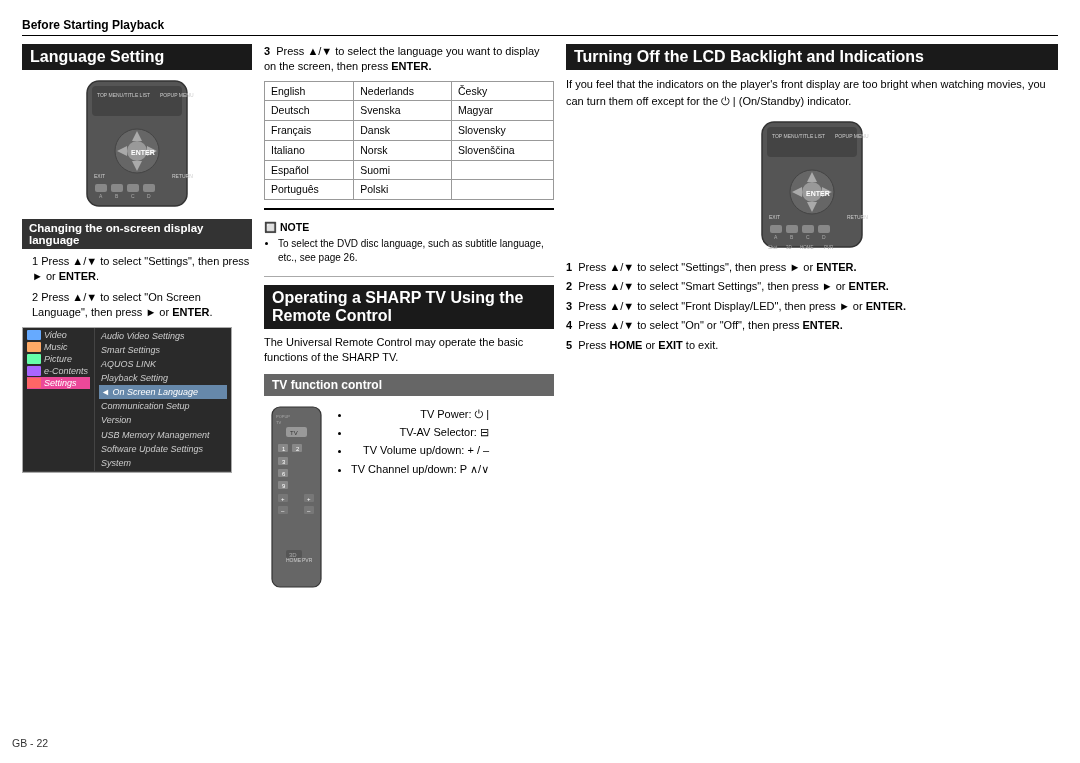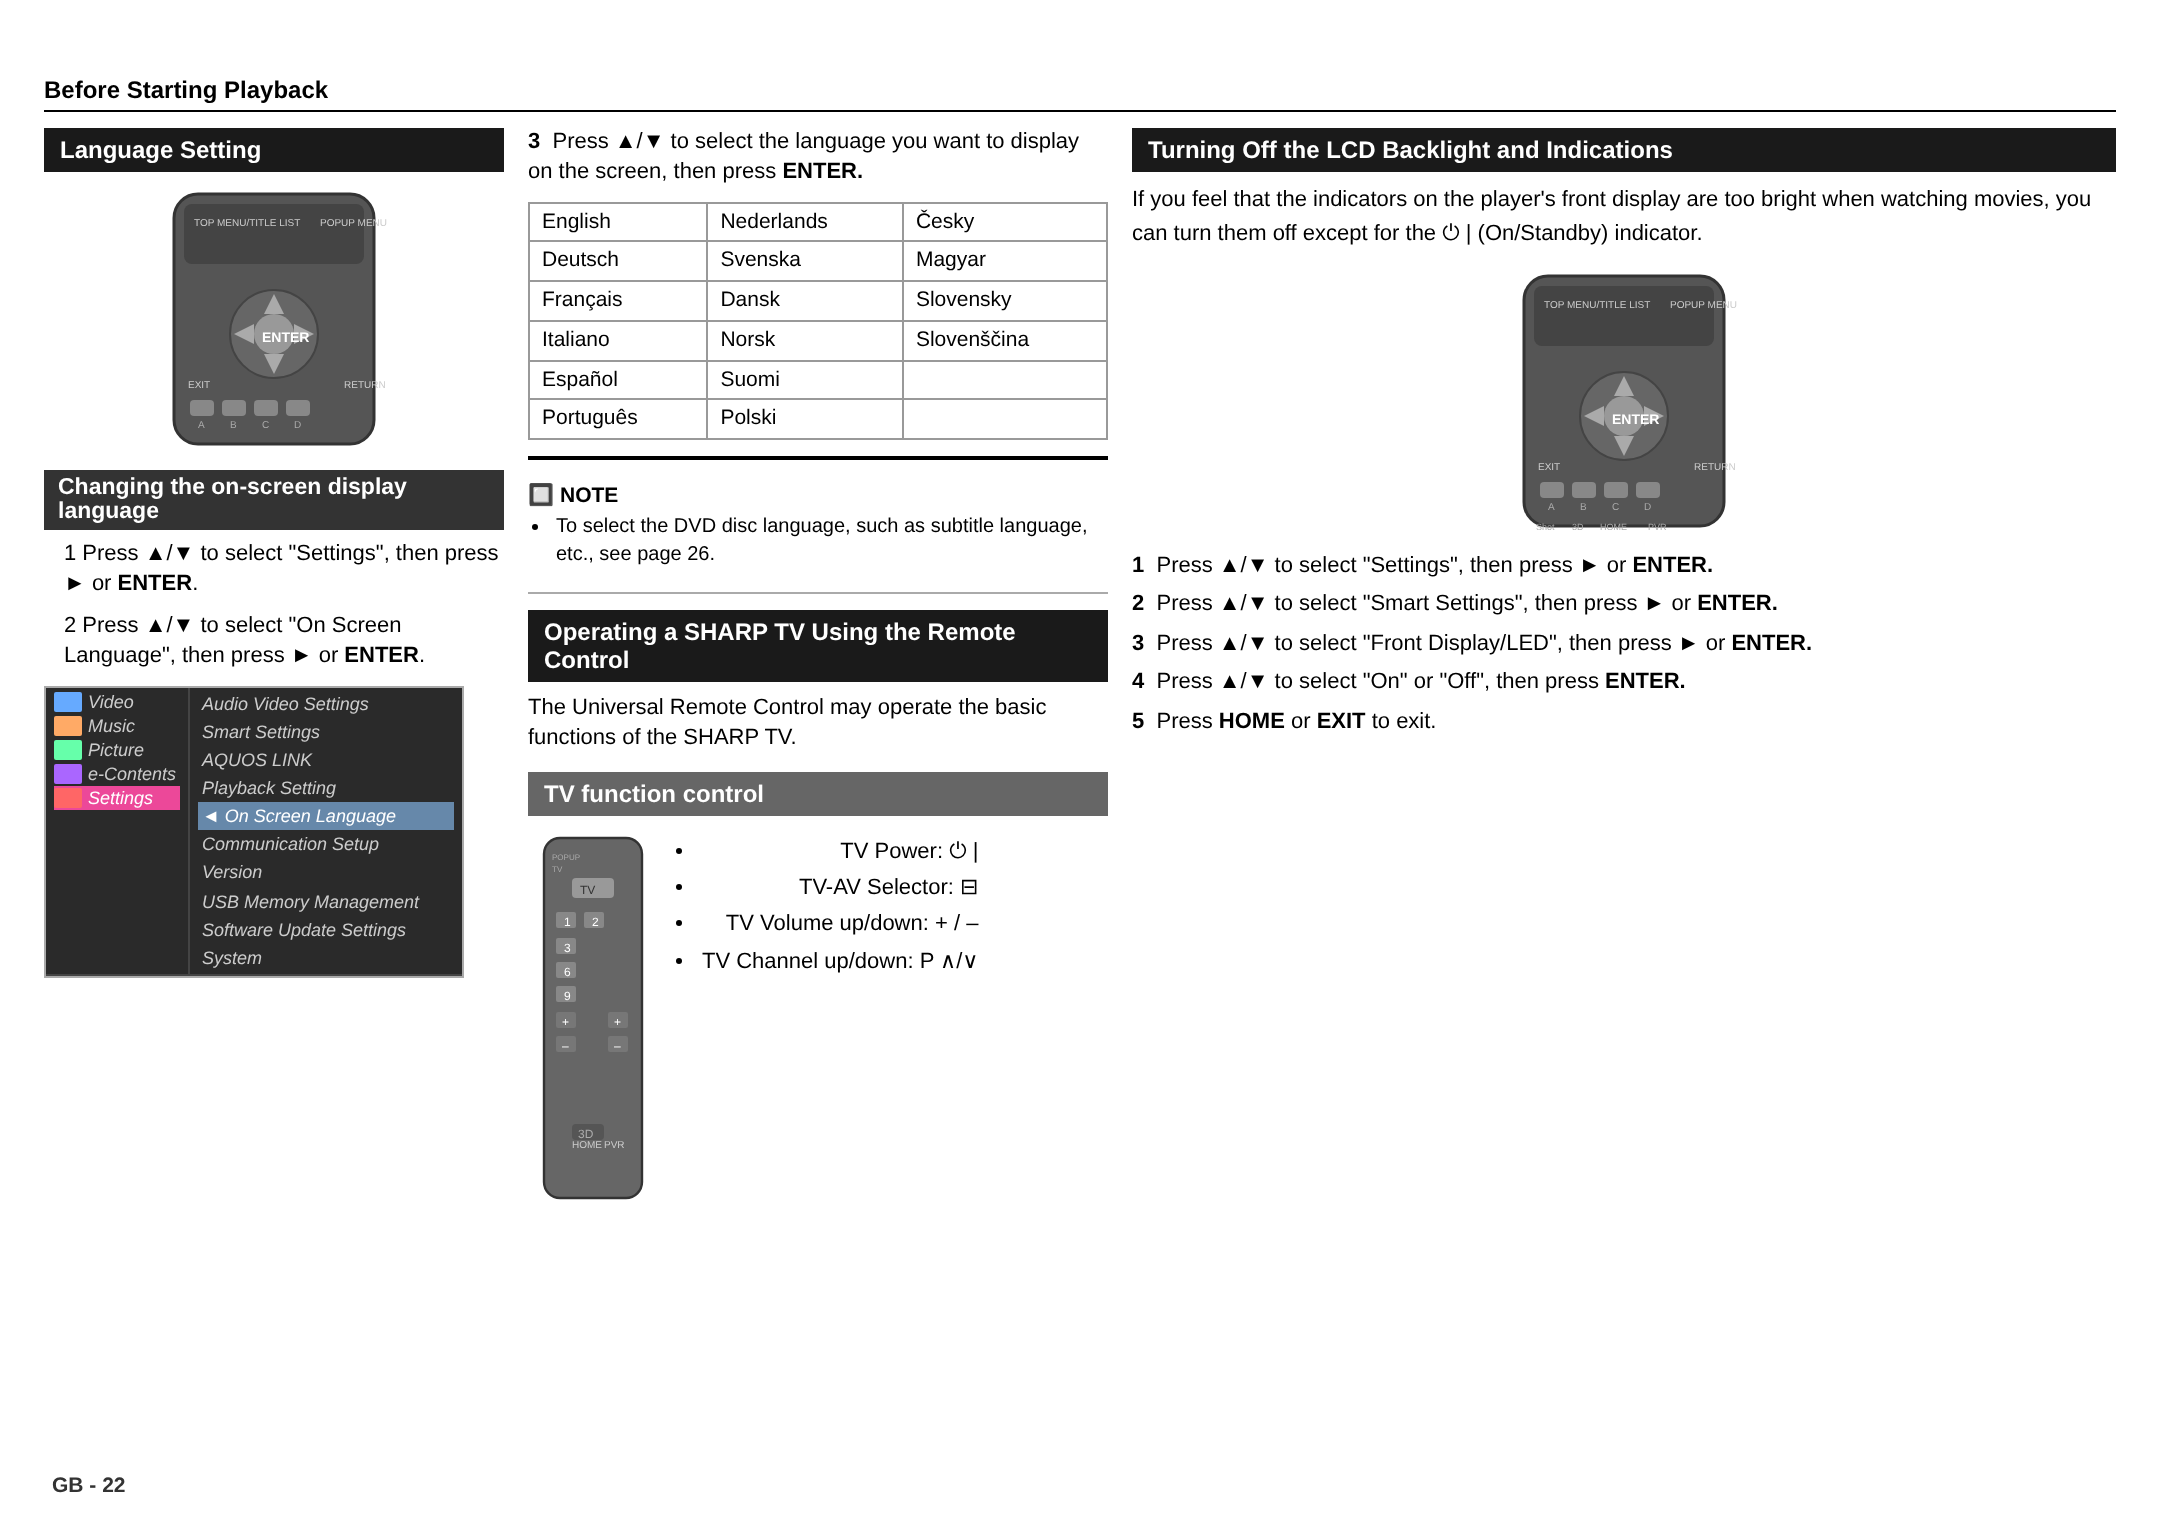--- a/index.html
+++ b/index.html
@@ -13,42 +13,41 @@
     }
     .page {
       padding: 18px 22px 18px 22px;
     }
     .page-header {
       font-size: 12px;
       font-weight: bold;
       margin-bottom: 8px;
       border-bottom: 1px solid #000;
       padding-bottom: 3px;
-      margin-top: 20px;
     }
     .columns {
       display: flex;
       gap: 12px;
       align-items: flex-start;
     }
     .col-left {
       width: 230px;
       flex-shrink: 0;
     }
     .col-mid {
       width: 290px;
       flex-shrink: 0;
     }
     .col-right {
       flex: 1;
     }
     .section-header {
       background: #1a1a1a;
       color: #fff;
-      font-size: 12px;
+      font-size: 16px;
       font-weight: bold;
       padding: 4px 8px;
       margin-bottom: 6px;
     }
     .section-header-gray {
       background: #666;
       color: #fff;
       font-size: 12px;
       font-weight: bold;
       padding: 4px 8px;
@@ -161,24 +160,23 @@
       margin-left: 14px;
       margin-top: 5px;
     }
     .bullet-list li {
       margin-bottom: 3px;
       line-height: 1.4;
     }
     .page-footer {
       position: absolute;
       bottom: 14px;
-      left: 26px;
+      left: 12px;
       font-size: 10.5px;
       color: #333;
-      font-weight: bold;
     }
     .bold { font-weight: bold; }
   </style>
 </head>
 <body>
 
 <div class="page">
 
   <div class="page-header">Before Starting Playback</div>
 

